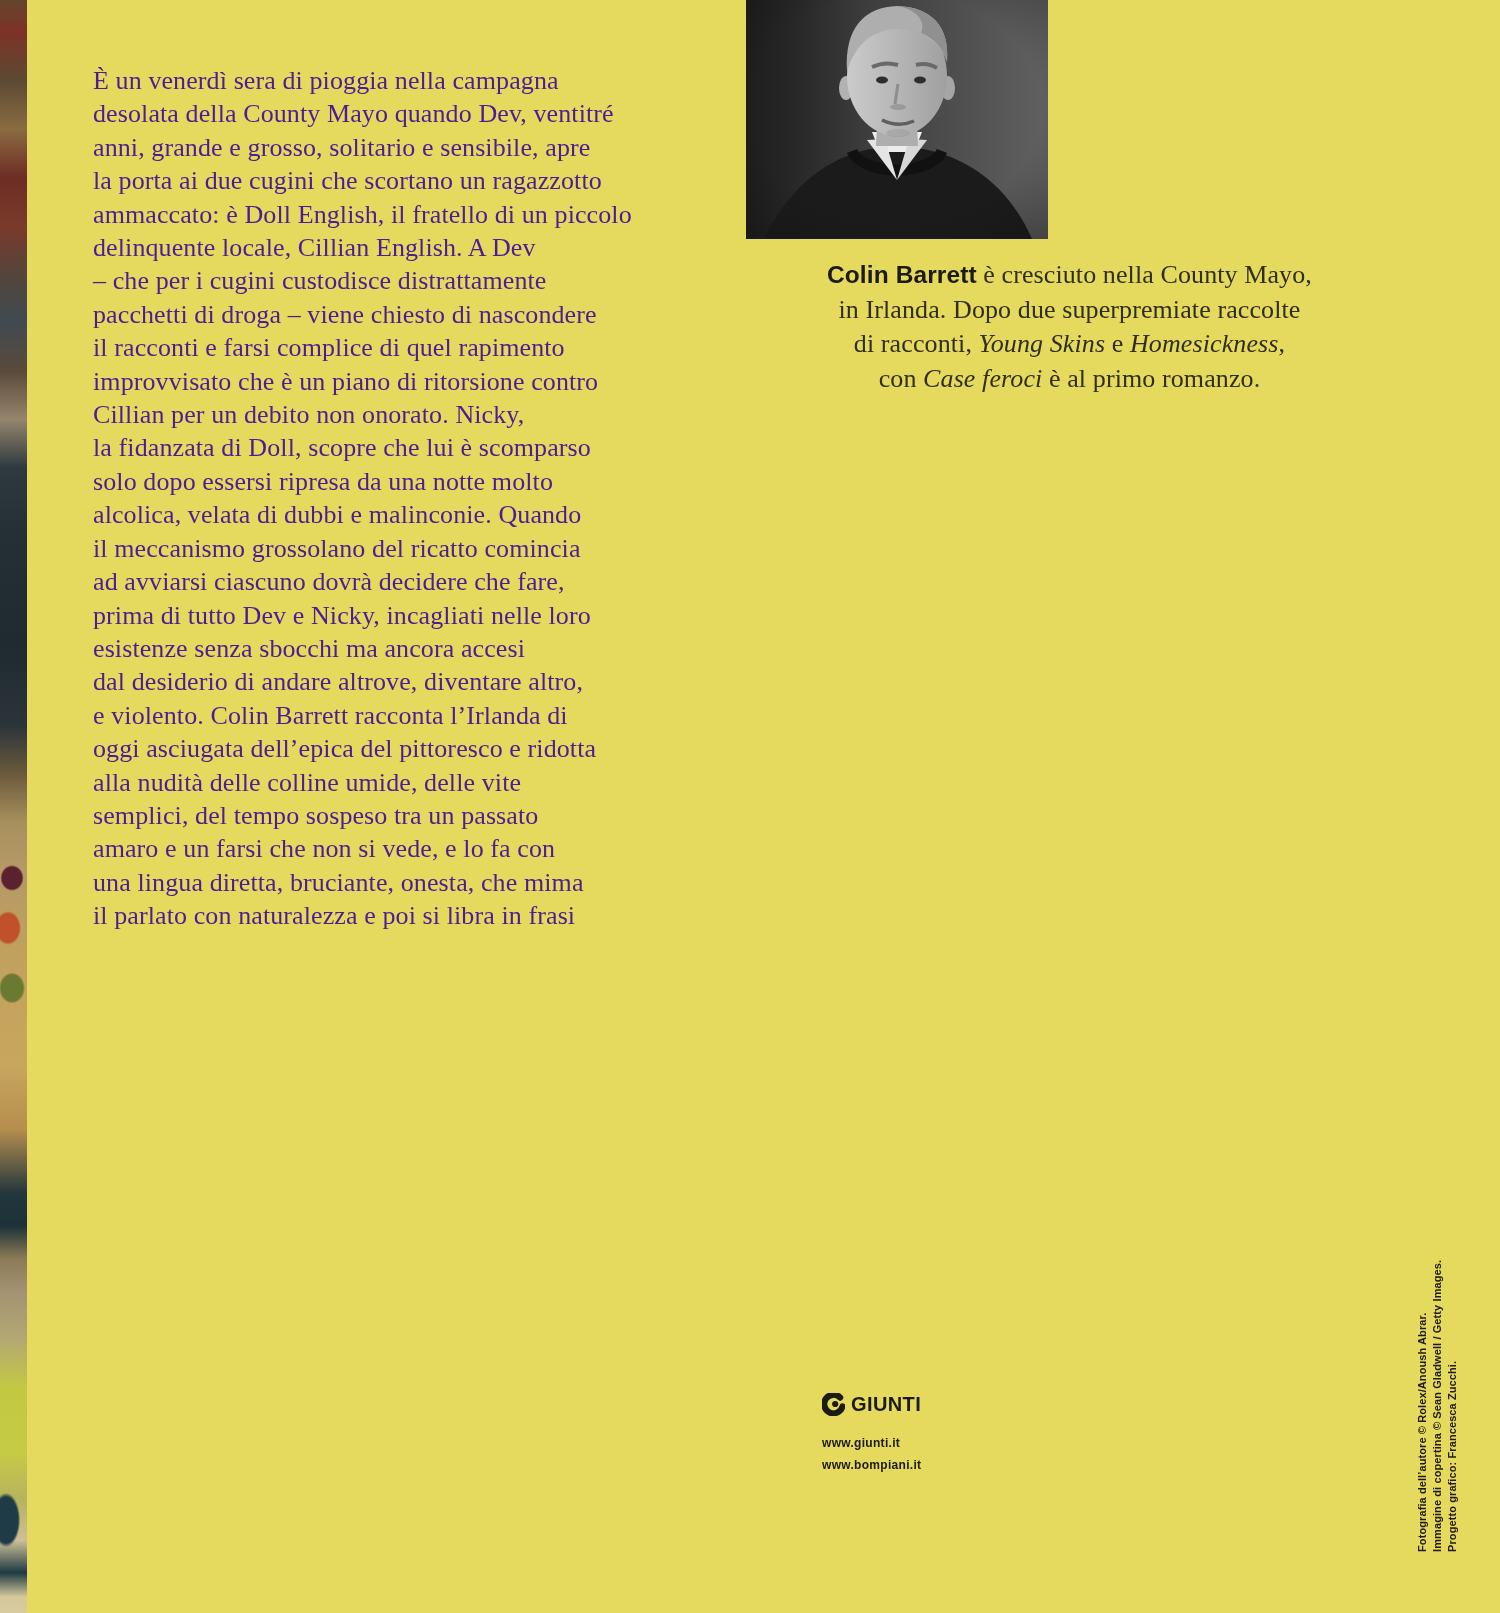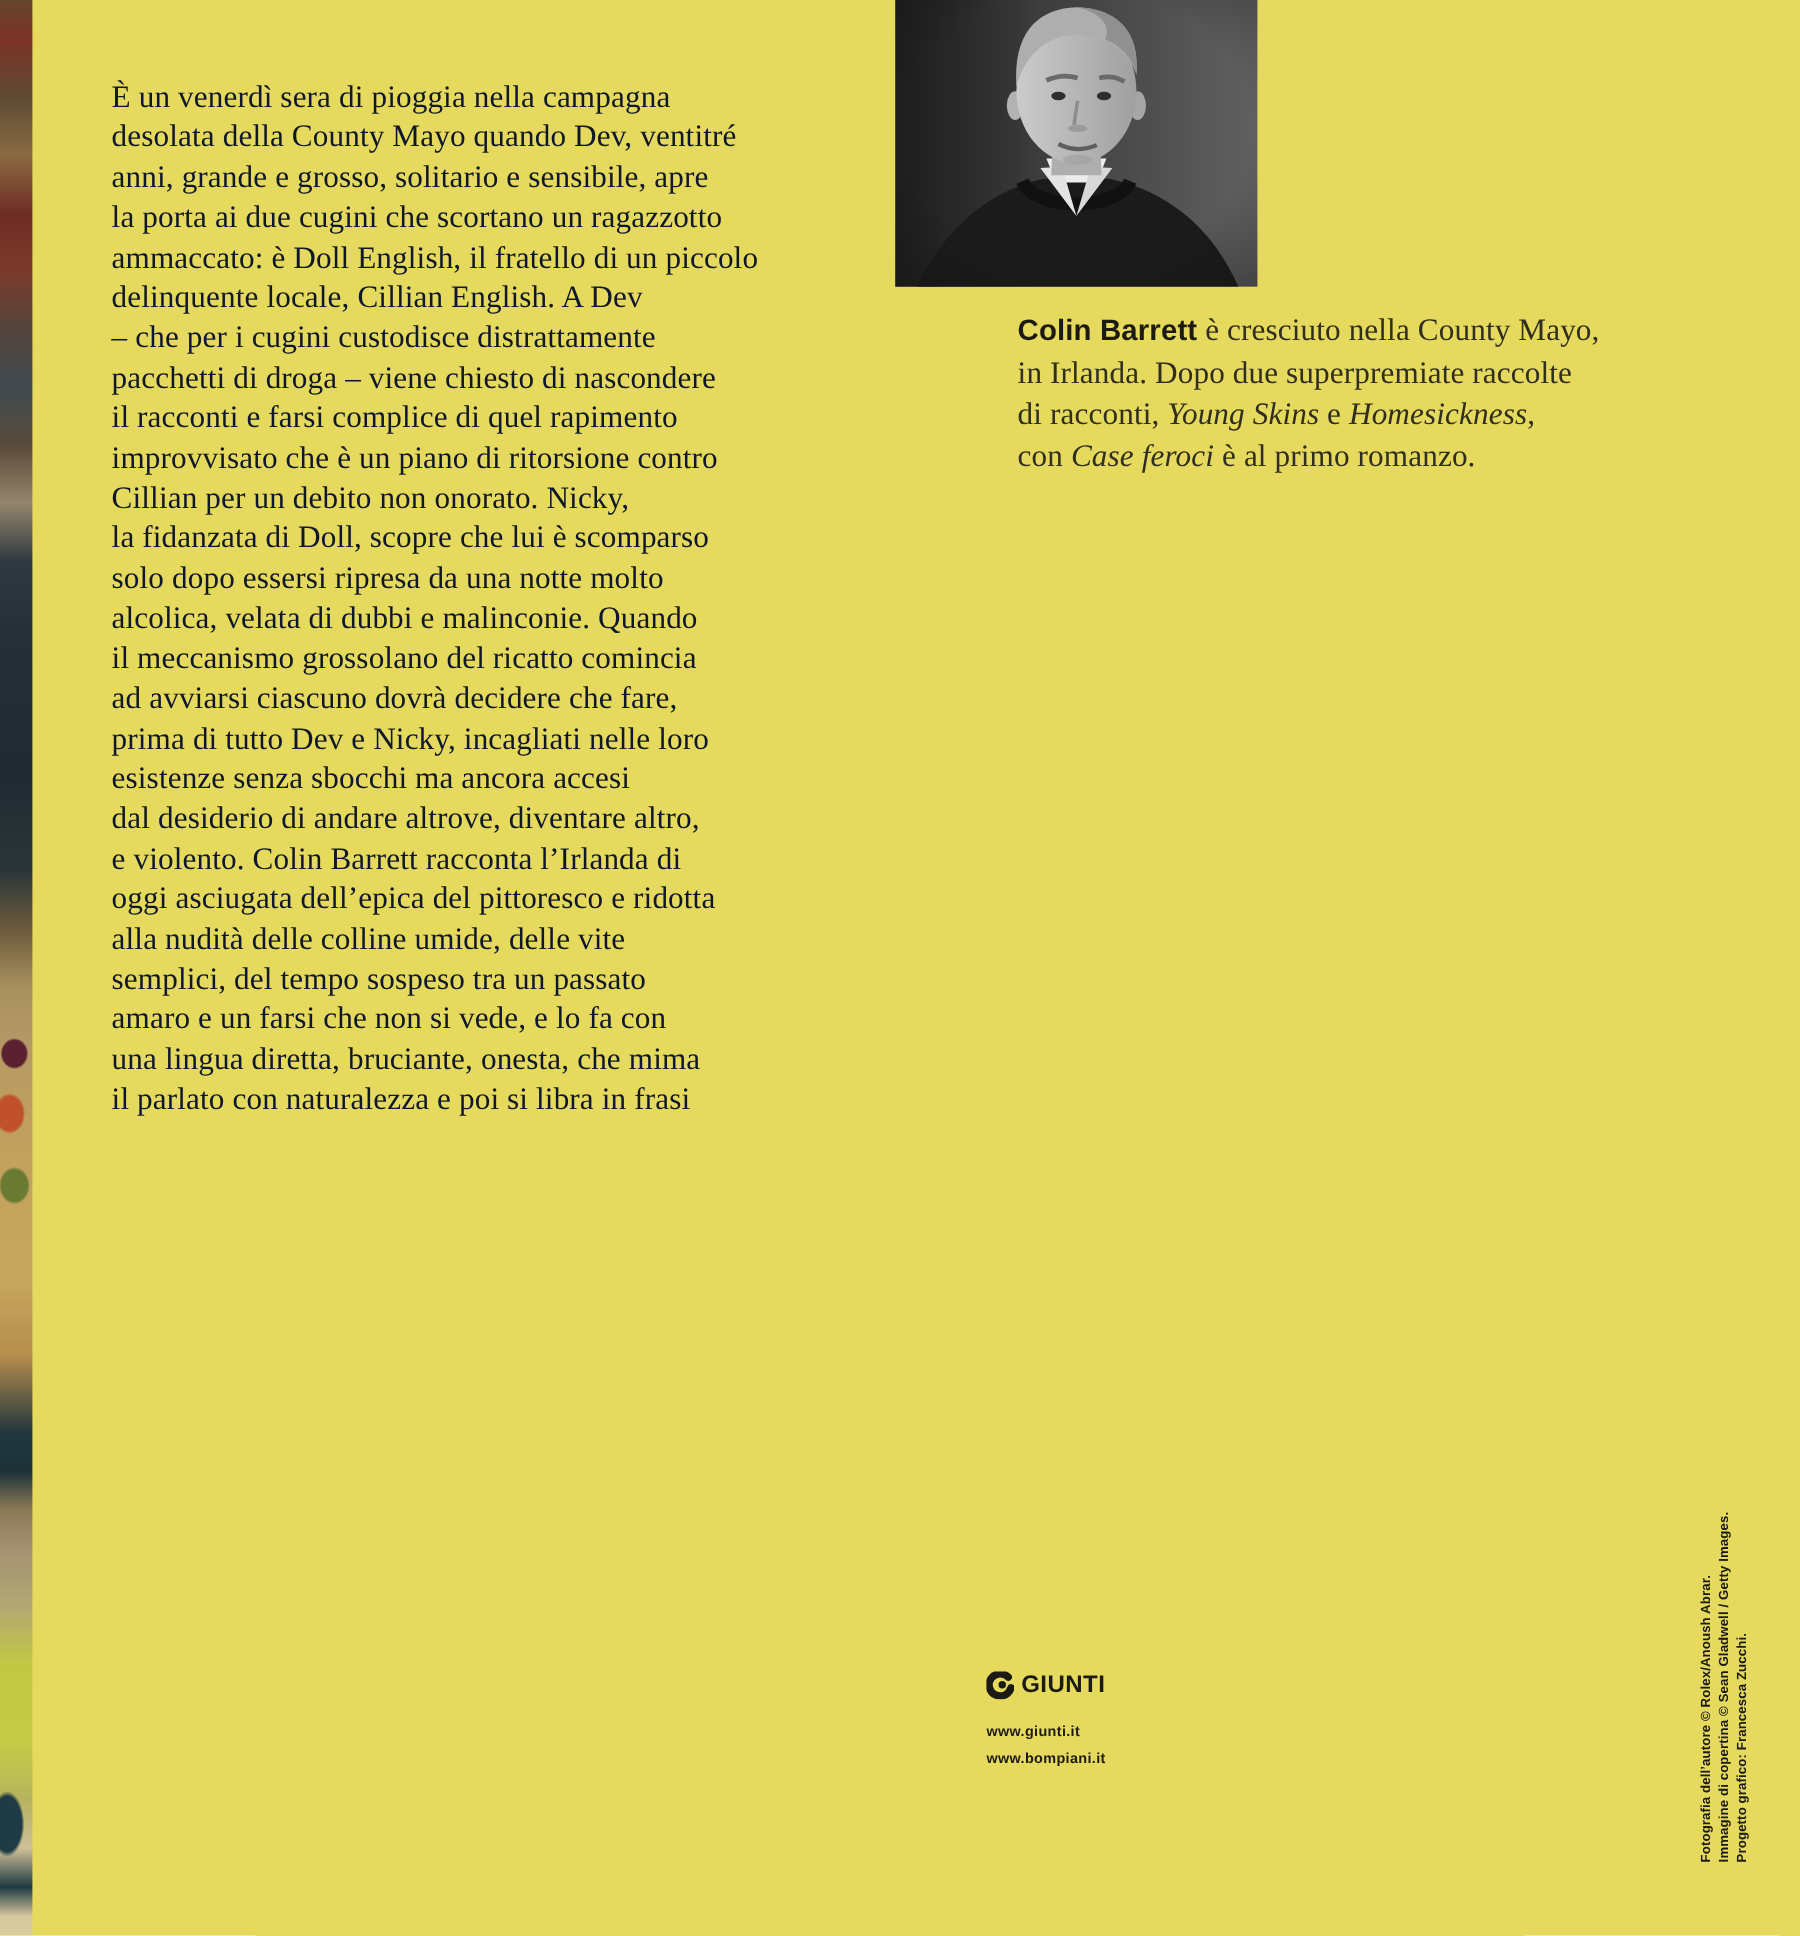--- a/index.html
+++ b/index.html
@@ -33,42 +33,43 @@
   }
 
   
   .blurb {
     position: absolute;
     left: 93px; top: 64px;
     font-family: "Liberation Serif", serif;
     font-size: 26px;
     line-height: 33.4px;
     letter-spacing: 0.1px;
-    color: #0f172a;
+    color: #4c1d95;
     white-space: nowrap;
   }
 
   
   .photo {
     position: absolute;
     left: 746px; top: 0;
     width: 302px; height: 239px;
   }
   .photo svg { display: block; }
 
   
   .bio {
     position: absolute;
-    left: 848px; top: 258px;
+    left: 827px; top: 258px;
     font-family: "Liberation Serif", serif;
     font-size: 26px;
     line-height: 34.6px;
     letter-spacing: 0.1px;
     color: #302e1f;
     white-space: nowrap;
+    text-align: center;
   }
   .bio .seg-bold {
     font-family: "Liberation Sans", sans-serif;
     font-weight: bold;
     font-size: 24.5px;
     color: #1c1b13;
   }
   .bio .seg-italic { font-style: italic; }
 
   

